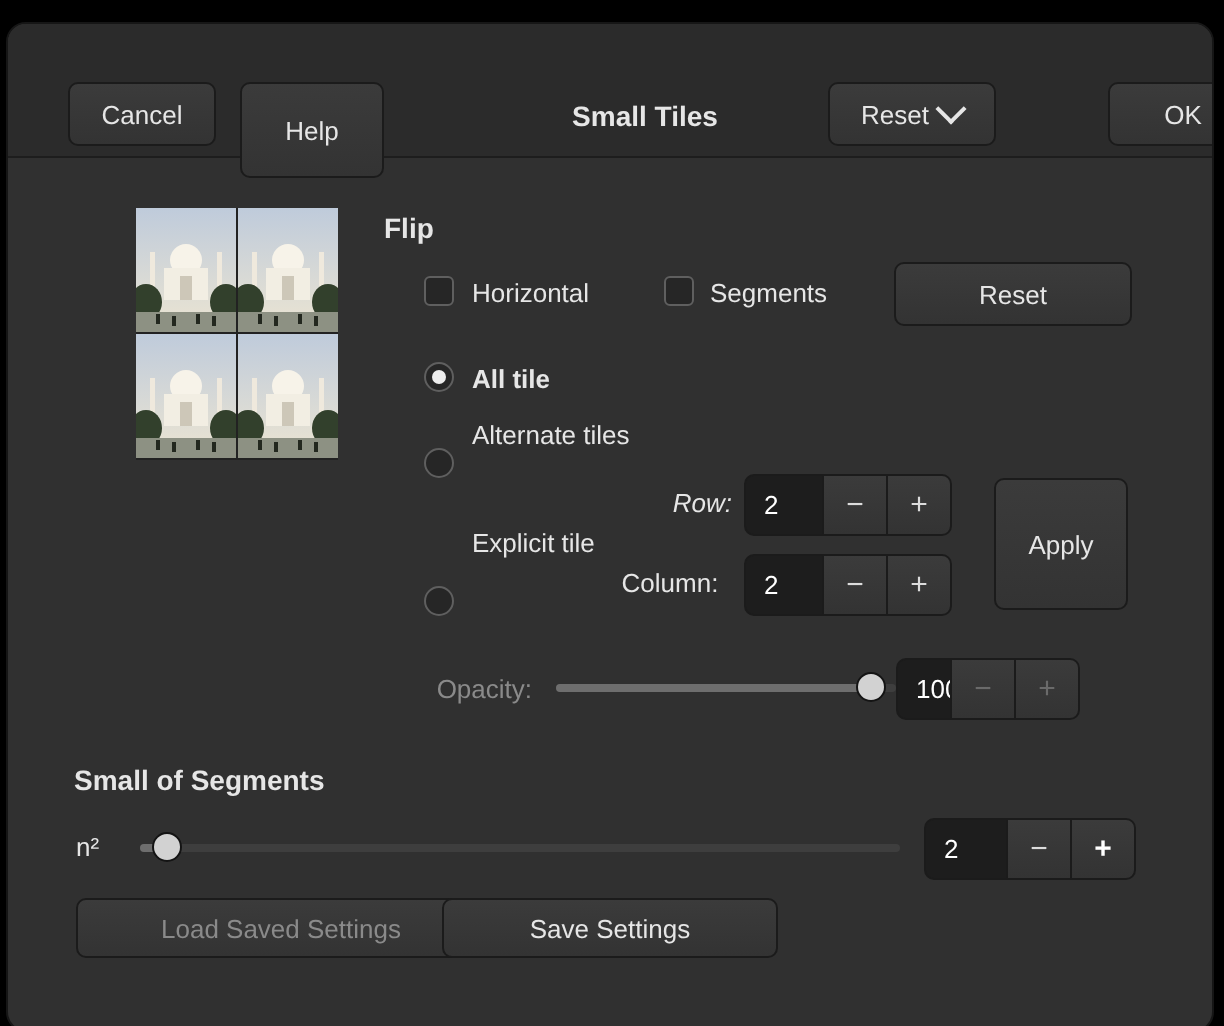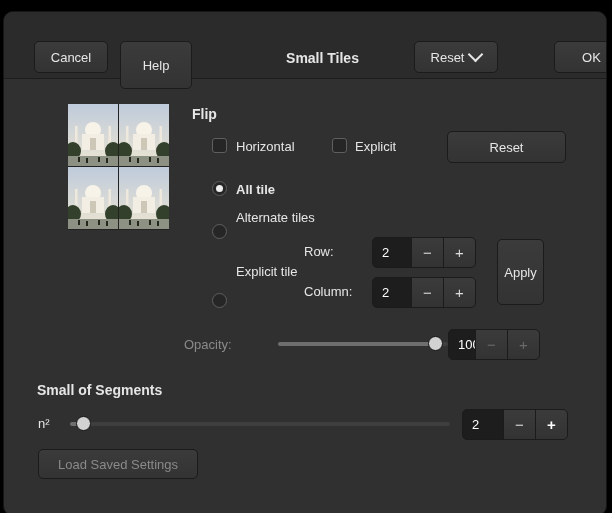--- a/index.html
+++ b/index.html
@@ -127,58 +127,58 @@
         <rect x="38" y="54" width="2" height="5" fill="#23281f"></rect>
     </svg>
   </div>
 
   <div class="abs label bold" style="left:188px;top:94px;font-size:14px;">Flip</div>
 
   <div class="checkbox abs" style="left:208px;top:126px;"></div>
   <div class="abs label" style="left:232px;top:127px;">Horizontal</div>
 
   <div class="checkbox abs" style="left:328px;top:126px;"></div>
-  <div class="abs label" style="left:351px;top:127px;">Explicit</div>
+  <div class="abs label" style="left:351px;top:127px;">Segments</div>
 
   <div class="btn abs" style="left:443px;top:119px;width:119px;height:32px;">Reset</div>
 
   <div class="radio sel abs" style="left:208px;top:169px;"></div>
   <div class="abs label bold" style="left:232px;top:170px;">All tile</div>
 
   <div class="radio abs" style="left:208px;top:197px;"></div>
   <div class="abs label" style="left:232px;top:198px;">Alternate tiles</div>
 
   <div class="radio abs" style="left:208px;top:251px;"></div>
   <div class="abs label" style="left:232px;top:252px;">Explicit tile</div>
 
-  <div class="abs label" style="left:300px;top:232px;width:62px;text-align:left;">Row:</div>
+  <div class="abs label" style="left:300px;top:232px;width:62px;text-align:right;font-style:italic;">Row:</div>
   <div class="spin" style="left:368px;top:225px;">
     <div class="val">2</div>
     <div class="sbtn">
       <span>−</span>
       </div>
     <div class="sbtn last">
       <span>+</span>
       </div>
   </div>
 
-  <div class="abs label" style="left:300px;top:272px;width:62px;text-align:left;">Column:</div>
+  <div class="abs label" style="left:300px;top:272px;width:62px;text-align:center;">Column:</div>
   <div class="spin" style="left:368px;top:265px;">
     <div class="val">2</div>
     <div class="sbtn">
       <span>−</span>
       </div>
     <div class="sbtn last">
       <span>+</span>
       </div>
   </div>
 
-  <div class="btn abs" style="left:493px;top:227px;width:47px;height:66px;">Apply</div>
-
-  <div class="abs label dim" style="left:180px;top:325px;width:82px;text-align:left;">Opacity:</div>
+  <div class="btn abs" style="left:493px;top:227px;width:67px;height:66px;">Apply</div>
+
+  <div class="abs label dim" style="left:180px;top:325px;width:82px;text-align:right;">Opacity:</div>
   <div class="track" style="left:274px;top:330px;width:170px;"></div>
   <div class="fill" style="left:274px;top:330px;width:158px;"></div>
   <div class="handle" style="left:424px;top:324px;"></div>
   <div class="spin" style="left:444px;top:317px;">
     <div class="val" style="width:28px;">100</div>
     <div class="sbtn dis">
       <span>−</span>
       </div>
     <div class="sbtn last dis">
       <span>+</span>
@@ -194,15 +194,16 @@
   <div class="spin" style="left:458px;top:397px;">
     <div class="val" style="width:42px;">2</div>
     <div class="sbtn">
       <span>−</span>
       </div>
     <div class="sbtn last" style="color:#ffffff;font-weight:bold;">
       <span>+</span>
       </div>
   </div>
 
-  <div class="btn abs dim" style="left:34px;top:437px;width:160px;height:30px;">Load Saved Settings</div>
+  <div class="btn abs dim" style="left:34px;top:437px;width:205px;height:30px;">Load Saved Settings</div>
+  <div class="btn abs" style="left:217px;top:437px;width:168px;height:30px;">Save Settings</div>
 
 </div>
 
 </body></html>

